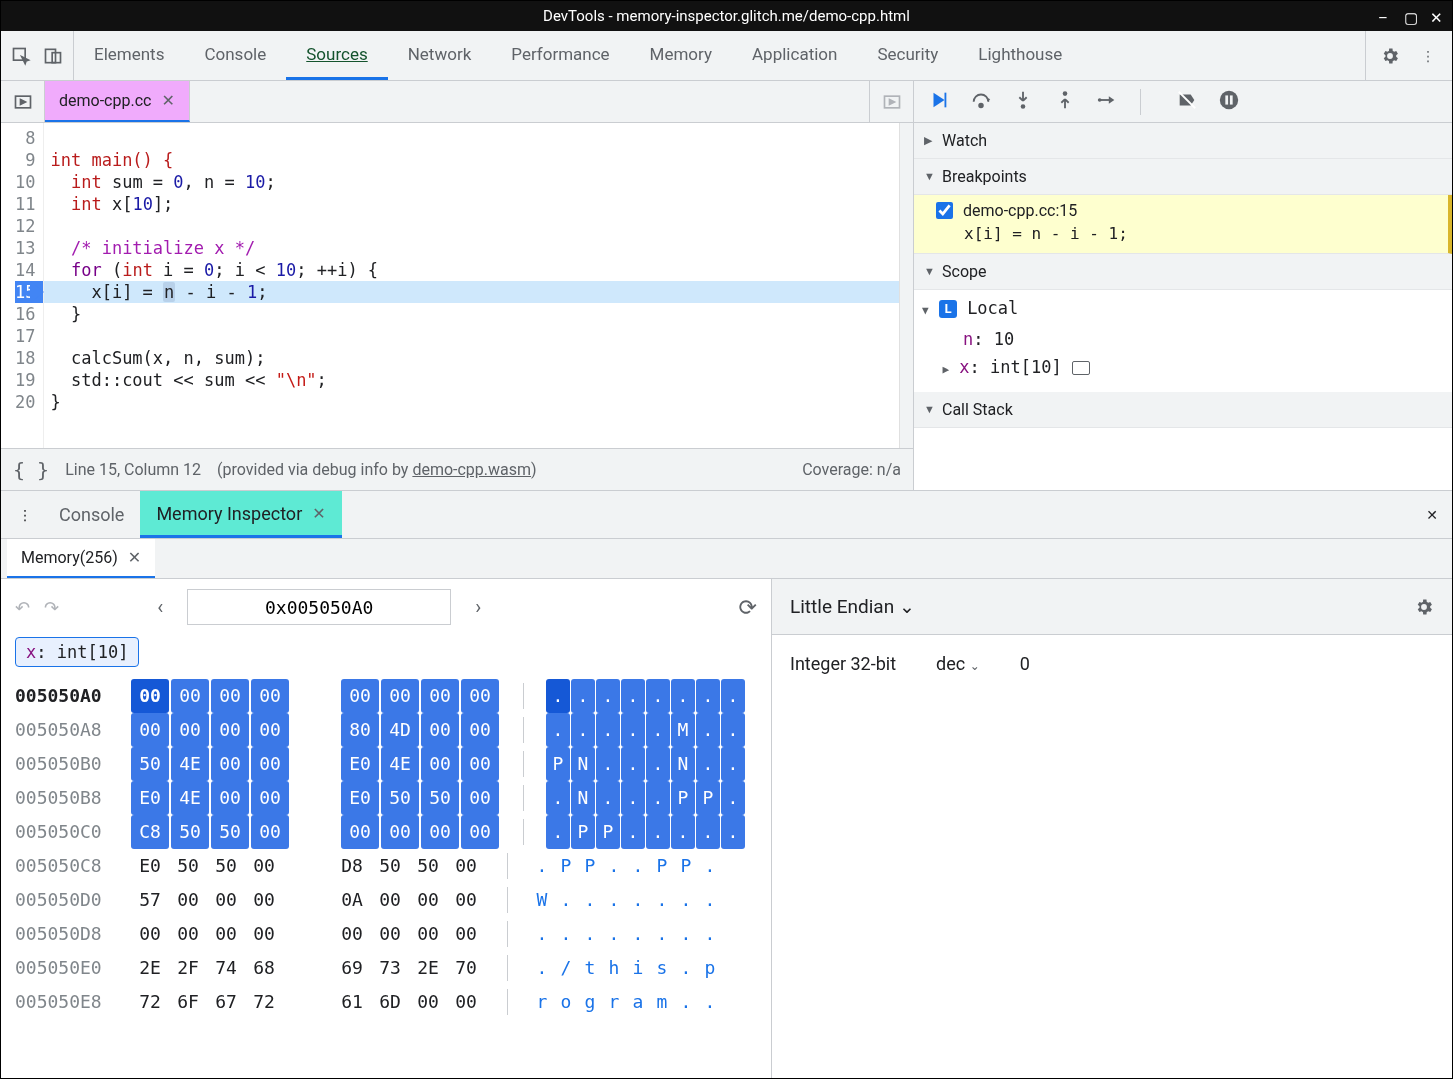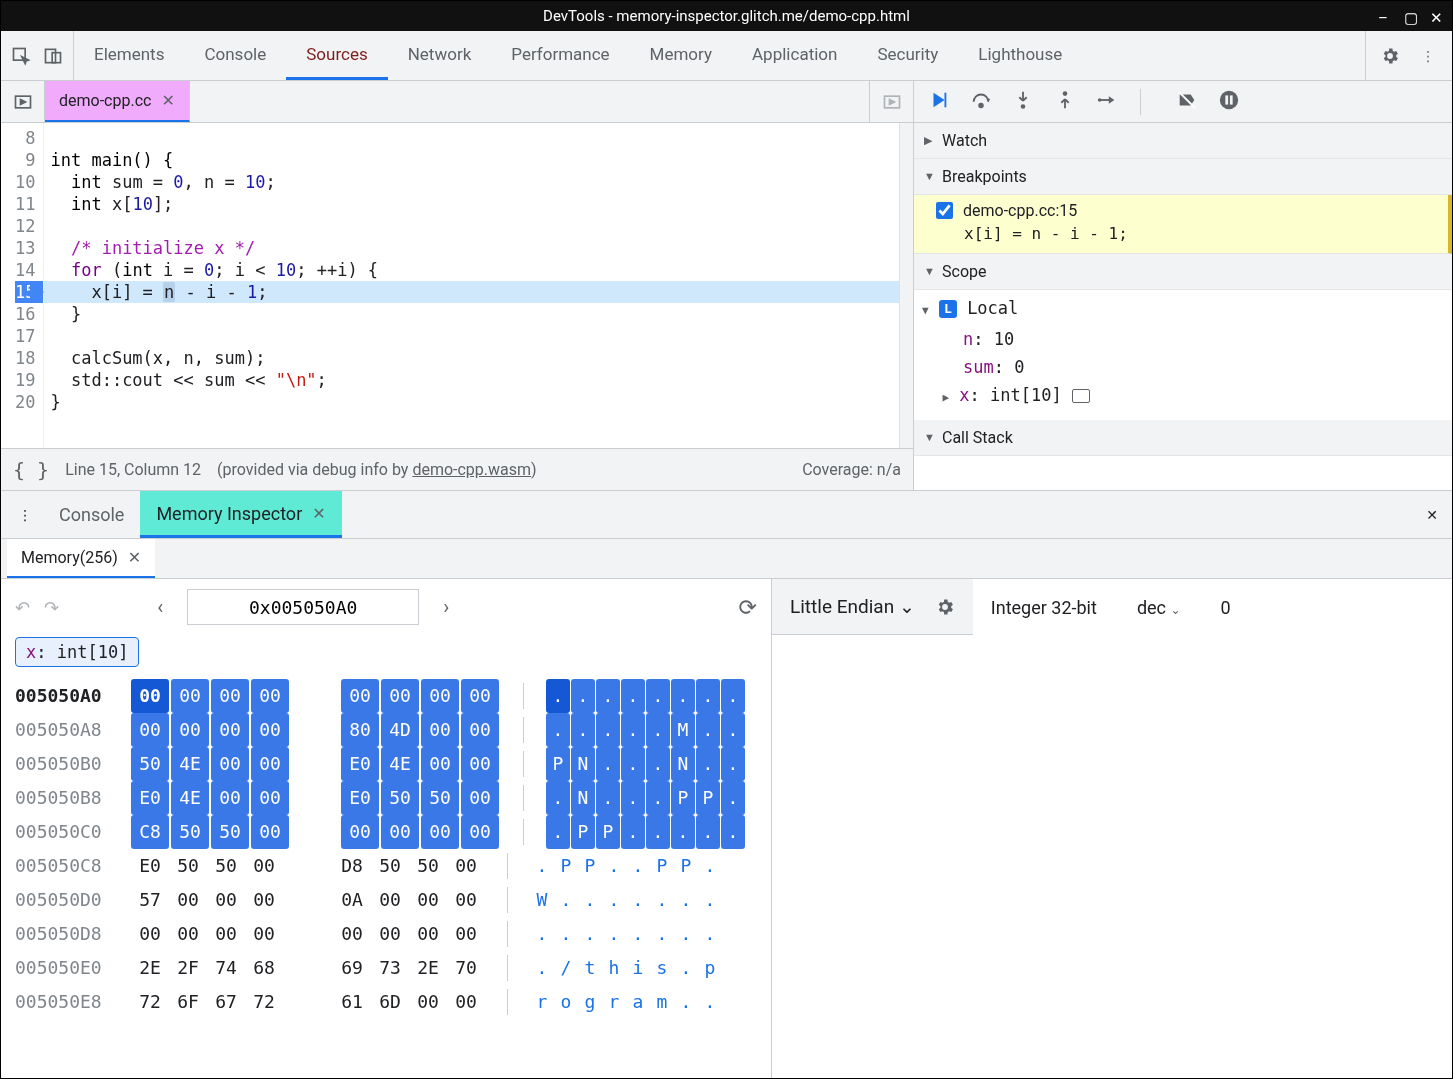--- a/index.html
+++ b/index.html
@@ -7,21 +7,21 @@
   .window { width: 1453px; height: 1079px; display: flex; flex-direction: column; border: 1px solid #000; }
 
   .titlebar { background: #111; color: #fff; height: 30px; display: flex; align-items: center; justify-content: center; position: relative; font-size: 15px; }
   .titlebar .controls { position: absolute; right: 8px; top: 0; height: 30px; display: flex; align-items: center; gap: 12px; }
   .titlebar .controls span { width: 14px; height: 14px; display: inline-block; color:#fff; }
 
   .tabs-panel { height: 50px; background:#f1f3f4; display:flex; align-items:stretch; border-bottom:1px solid #cacdd1; }
   .tabs-panel .left-icons { display:flex; align-items:center; padding:0 10px; gap:12px; border-right:1px solid #cacdd1; }
   .tabs-panel .nav-tabs { display:flex; align-items:stretch; flex:1; }
   .nav-tab { padding:0 20px; display:flex; align-items:center; font-size:17px; color:#5f6368; cursor:pointer; border-bottom:3px solid transparent; }
-  .nav-tab.active { color:#7f1d1d; border-bottom-color:#1a73e8; }
+  .nav-tab.active { color:#14532d; border-bottom-color:#1a73e8;text-decoration:underline; }
   .tabs-panel .right-icons { display:flex; align-items:center; padding:0 14px; gap:18px; border-left:1px solid #cacdd1; }
   .icon-sm { width:20px; height:20px; display:inline-flex; align-items:center; justify-content:center; color:#5f6368; }
 
   .main-split { flex:1; display:flex; flex-direction:column; min-height:0; }
   .upper { display:flex; height: 410px; border-bottom:1px solid #cacdd1; min-height:0; }
 
   .code-pane { flex:1; display:flex; flex-direction:column; border-right:1px solid #cacdd1; min-width:0; }
   .file-tab-row { height:42px; background:#f1f3f4; display:flex; align-items:stretch; border-bottom:1px solid #cacdd1; }
   .file-tab-row .nav-icon { width:44px; display:flex; align-items:center; justify-content:center; border-right:1px solid #cacdd1; }
   .file-tab { display:flex; align-items:center; padding:0 14px; background:#f0abfc; border-right:1px solid #cacdd1; border-bottom:2px solid #1a73e8; gap:10px; font-size:16px; }
@@ -31,21 +31,21 @@
   .code-body { flex:1; display:flex; font-family: "Consolas","Menlo",monospace; font-size:17px; line-height:22px; overflow:hidden; position:relative; background:#fff; }
   .gutter { text-align:right; color:#80868b; padding:4px 8px 4px 14px; user-select:none; background:#fff; border-right:1px solid #eee; }
   .gutter div { height:22px; }
   .code-lines { flex:1; padding:4px 0; position:relative; }
   .code-lines .line { height:22px; white-space:pre; padding:0 6px; }
   .line.exec { background:#cfe8fc; position:relative; }
   .line.exec::before { content:""; position:absolute; left:-14px; top:0; width:0;height:0; border-top:11px solid transparent; border-bottom:11px solid transparent; border-left:14px solid #4285f4; }
   .gutter .exec-num { background:#4285f4; color:#fff; margin-right:-8px; padding-right:8px;}
 
   .tok-kw { color:#708; }
-  .tok-type { color:#000000; }
+  .tok-type { color:#b91c1c; }
   .tok-num { color:#1a1aa6; }
   .tok-str { color:#c41a16; }
   .tok-cmt { color:#a21caf; font-style:normal; }
   .hl-var { background:#b8d1ea; border-radius:2px; padding:0 1px; }
 
   .status { height:42px; border-top:1px solid #cacdd1; display:flex; align-items:center; padding:0 12px; gap:16px; color:#5f6368; font-size:16px; background:#f1f3f4; }
   .status .brace { font-family:monospace; font-size:20px; }
   .status a { color:#5f6368; text-decoration:underline; }
 
   .debug-pane { width:538px; display:flex; flex-direction:column; background:#fff; }
@@ -71,21 +71,21 @@
   .drawer-tab.active { color:#202124; border-bottom:3px solid #1a73e8; background:#5eead4; }
   .drawer-tabs .spacer { flex:1; }
   .drawer-tabs .close-drawer { width:40px; display:flex; align-items:center; justify-content:center; }
 
   .mem-tabs { height:40px; background:#f1f3f4; display:flex; align-items:stretch; border-bottom:1px solid #cacdd1; padding-left:6px; }
   .mem-tab { display:flex; align-items:center; padding:0 14px; gap:10px; background:#fff; border-bottom:2px solid #1a73e8; font-size:16px; }
 
   .mem-body { flex:1; display:flex; min-height:0; }
   .mem-left { flex:1; display:flex; flex-direction:column; border-right:1px solid #cacdd1; min-width:0; }
   .mem-toolbar { height:56px; display:flex; align-items:center; padding:0 14px; gap:14px; }
-  .mem-toolbar .addr-input { width:232px; height:36px; border:1px solid #cacdd1; text-align:center; font-family:monospace; font-size:18px; }
+  .mem-toolbar .addr-input { width:264px; height:36px; border:1px solid #cacdd1; text-align:center; font-family:monospace; font-size:18px; }
   .mem-toolbar .nav-btn { width:26px; text-align:center; color:#5f6368; font-size:20px; cursor:pointer; }
   .mem-toolbar .grow { flex:1; }
   .mem-toolbar .refresh { font-size:22px; color:#5f6368; }
   .mem-toolbar .undo,.mem-toolbar .redo { font-size:18px; color:#b0b3b8; }
 
   .type-chip { margin:2px 0 12px 14px; display:inline-block; border:1px solid #1a73e8; background:#e8f0fe; border-radius:4px; padding:4px 10px; font-family:monospace; font-size:17px; }
   .type-chip .vn { color:#881280; }
 
   .hex-table { padding:0 14px 14px 14px; font-family:monospace; font-size:18px; line-height:34px; overflow:auto; }
   .hex-row { display:flex; align-items:center; gap:16px; }
@@ -95,21 +95,21 @@
   .hex-byte { width:38px; text-align:center; border-radius:3px; }
   .hex-byte.hi { background:#3b78e7; color:#fff; margin-right:2px; }
   .hex-byte.hi.first { background:#1558d6; font-weight:bold; }
   .hex-sep { width:18px; }
   .hex-divider { width:1px; align-self:stretch; background:#cacdd1; margin:4px 6px; }
   .ascii-group { display:flex; }
   .ascii-ch { width:24px; text-align:center; color:#1a73e8; }
   .ascii-ch.hi { background:#3b78e7; color:#fff; border-radius:3px; margin-right:1px;}
   .ascii-ch.hi.first { background:#1558d6; }
 
-  .mem-right { width:680px; display:flex; flex-direction:row; }
+  .mem-right { width:680px; display:flex; flex-direction:column; }
   .mem-right-head { height:56px; background:#f1f3f4; border-bottom:1px solid #cacdd1; display:flex; align-items:center; padding:0 18px; font-size:19px; gap:10px; }
   .mem-right-head .spacer{flex:1;}
   .mem-right-body { padding:18px 18px; font-size:18px; display:flex; gap:40px; align-items:flex-start; }
   .mem-right-body .sel { color:#202124; }
   .mem-right-body .chev { font-size:12px; color:#5f6368; }
 
   .scrollbar-stub { width:14px; background:#f1f3f4; border-left:1px solid #e0e0e0; }
   .close-x { font-size:16px; color:#5f6368; cursor:pointer; }
 </style>
 </head>
@@ -280,21 +280,20 @@
           </div>
           <div class="code">x[i] = n - i - 1;</div>
         </div>
         <div class="section-head">
               <span class="tri">▼</span>
               <span>Scope</span>
             </div>
         <div class="scope-body">
           <div class="row"><span class="tri" style="font-size:11px;color:#5f6368">▼</span> <span class="badge-L">L</span> <span>Local</span></div>
           <div class="row">    <span class="var-name">n</span>: <span>10</span></div>
-          <div class="row">    <span class="var-name">sum</span>: <span>0</span></div>
           <div class="row">  <span style="font-size:11px;color:#5f6368">▶</span> <span class="var-name">x</span>: <span>int[10]</span> <span class="memory-chip"></span></div>
         </div>
         <div class="section-head">
               <span class="tri">▼</span>
               <span>Call Stack</span>
             </div>
         </div>
       </div>
     </div>
 

